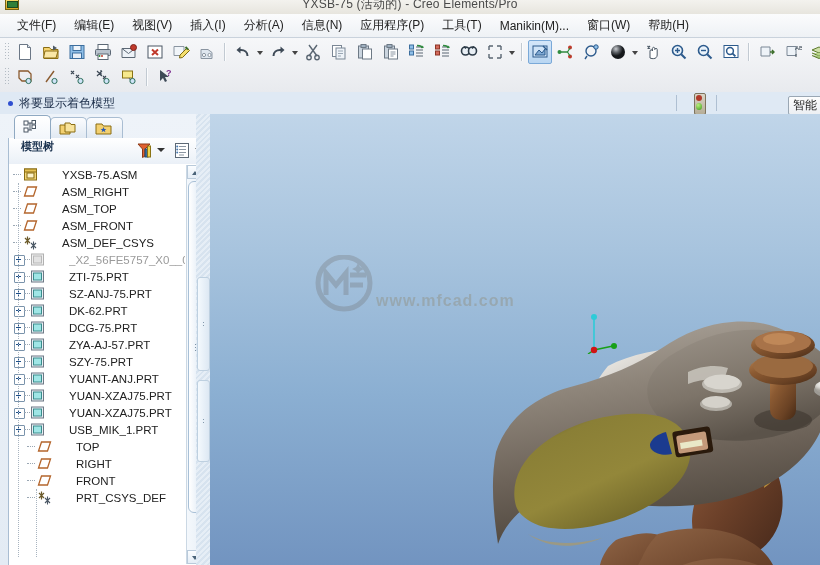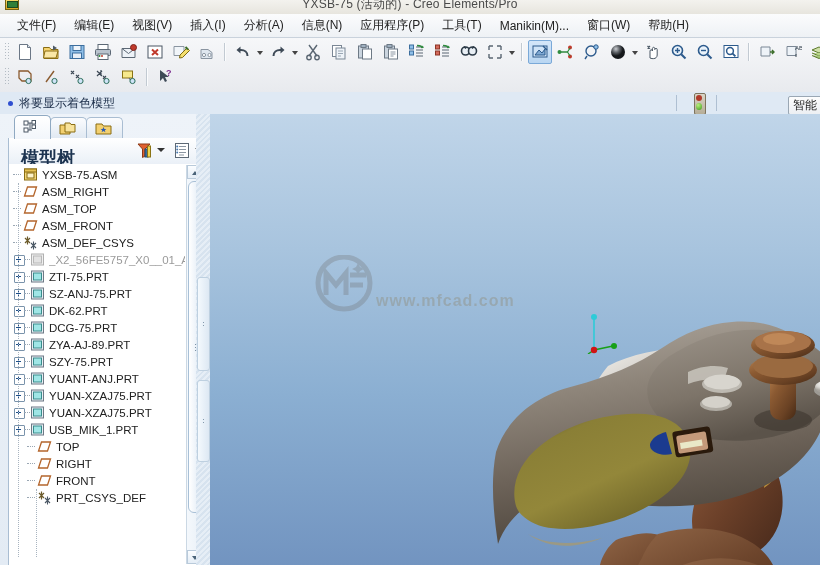--- a/index.html
+++ b/index.html
@@ -88,21 +88,21 @@
   .tab.sel{background:linear-gradient(180deg,#ffffff 0%,#f2f6fb 100%);
            border-color:#8fa9c2;top:1px;height:23px;z-index:3;}
   .tab1{left:14px;}
   .tab2{left:50px;}
   .tab3{left:86px;}
   .tabico{position:absolute;left:8px;top:4px;width:17px;height:14px;}
 
   .treehead{position:absolute;left:8px;top:24px;width:194px;height:26px;
             background:linear-gradient(180deg,#ffffff 0%,#eaf0f7 100%);
             border:1px solid #a9bdd2;border-top:none;}
-  .treehead-title{position:absolute;left:12px;top:8px;font-size:18px;color:#1c3350;
+  .treehead-title{position:absolute;left:12px;top:1px;font-size:11px;color:#1c3350;
                   font-weight:bold;}
   .th-btn{position:absolute;top:4px;width:18px;height:17px;}
   .th-arrow{position:absolute;top:10px;width:9px;height:6px;}
   .th-arrow:after{content:"";position:absolute;left:0;top:0;
         border-left:4px solid transparent;border-right:4px solid transparent;
         border-top:4px solid #333;}
 
   .treebox{position:absolute;left:8px;top:50px;width:194px;height:401px;
            background:#fff;border:1px solid #a9bdd2;border-top:none;
            overflow:hidden;}
@@ -115,21 +115,21 @@
   .exp.has:before{content:"";position:absolute;left:1px;top:4px;width:9px;height:9px;
         border:1px solid #7a93ab;background:#fff;border-radius:1px;}
   .exp.has:after{content:"";position:absolute;left:3px;top:8px;width:5px;height:1px;
         background:#1d4f8a;}
   .exp.has.plus span{position:absolute;left:5px;top:6px;width:1px;height:5px;
         background:#1d4f8a;}
   .dash{flex:0 0 auto;width:10px;height:17px;position:relative;}
   .dash:before{content:"";position:absolute;left:0;top:8px;width:8px;height:1px;
         border-top:1px dotted #9aa7b4;}
   .ticon{flex:0 0 auto;width:16px;height:15px;position:relative;margin-right:3px;}
-  .tlabel{flex:0 1 auto;overflow:hidden;text-overflow:clip;}
+  .tlabel{flex:0 1 auto;overflow:hidden;text-overflow:clip;margin-left:20px;}
   .vline{position:absolute;width:1px;top:0;bottom:0;border-left:1px dotted #a8b4c0;}
 
   .vscroll{position:absolute;right:1px;top:1px;width:15px;bottom:1px;
            background:linear-gradient(90deg,#f4f8fc,#e9f0f7);
            border-left:1px solid #cbd8e4;}
   .vscroll .up,.vscroll .dn{position:absolute;left:0;width:15px;height:14px;
            background:linear-gradient(180deg,#fbfdff,#e4edf6);border:1px solid #b9cada;
            box-sizing:border-box;}
   .vscroll .up{top:0;}
   .vscroll .dn{bottom:0;}
@@ -752,21 +752,21 @@
           <div class="trow-t">
             <span class="ind" style="width: 4px;"></span>
             <span class="exp has plus">
               <span></span>
             </span>
             <span class="dash" style="width: 6px;"></span>
             <span class="ticon"><svg viewBox="0 0 16 15">
                 <rect x="1.5" y="2" width="12" height="11" fill="#e9eef4" stroke="#6d7985"></rect>
                 <rect x="3.5" y="4" width="8" height="7" fill="#9fe6e6" stroke="#3a8c8c"></rect>
               </svg></span>
-            <span class="tlabel">ZYA-AJ-89.PRT</span>
+            <span class="tlabel">ZYA-AJ-57.PRT</span>
           </div>
           <div class="trow-t">
             <span class="ind" style="width: 4px;"></span>
             <span class="exp has plus">
               <span></span>
             </span>
             <span class="dash" style="width: 6px;"></span>
             <span class="ticon"><svg viewBox="0 0 16 15">
                 <rect x="1.5" y="2" width="12" height="11" fill="#e9eef4" stroke="#6d7985"></rect>
                 <rect x="3.5" y="4" width="8" height="7" fill="#9fe6e6" stroke="#3a8c8c"></rect>

